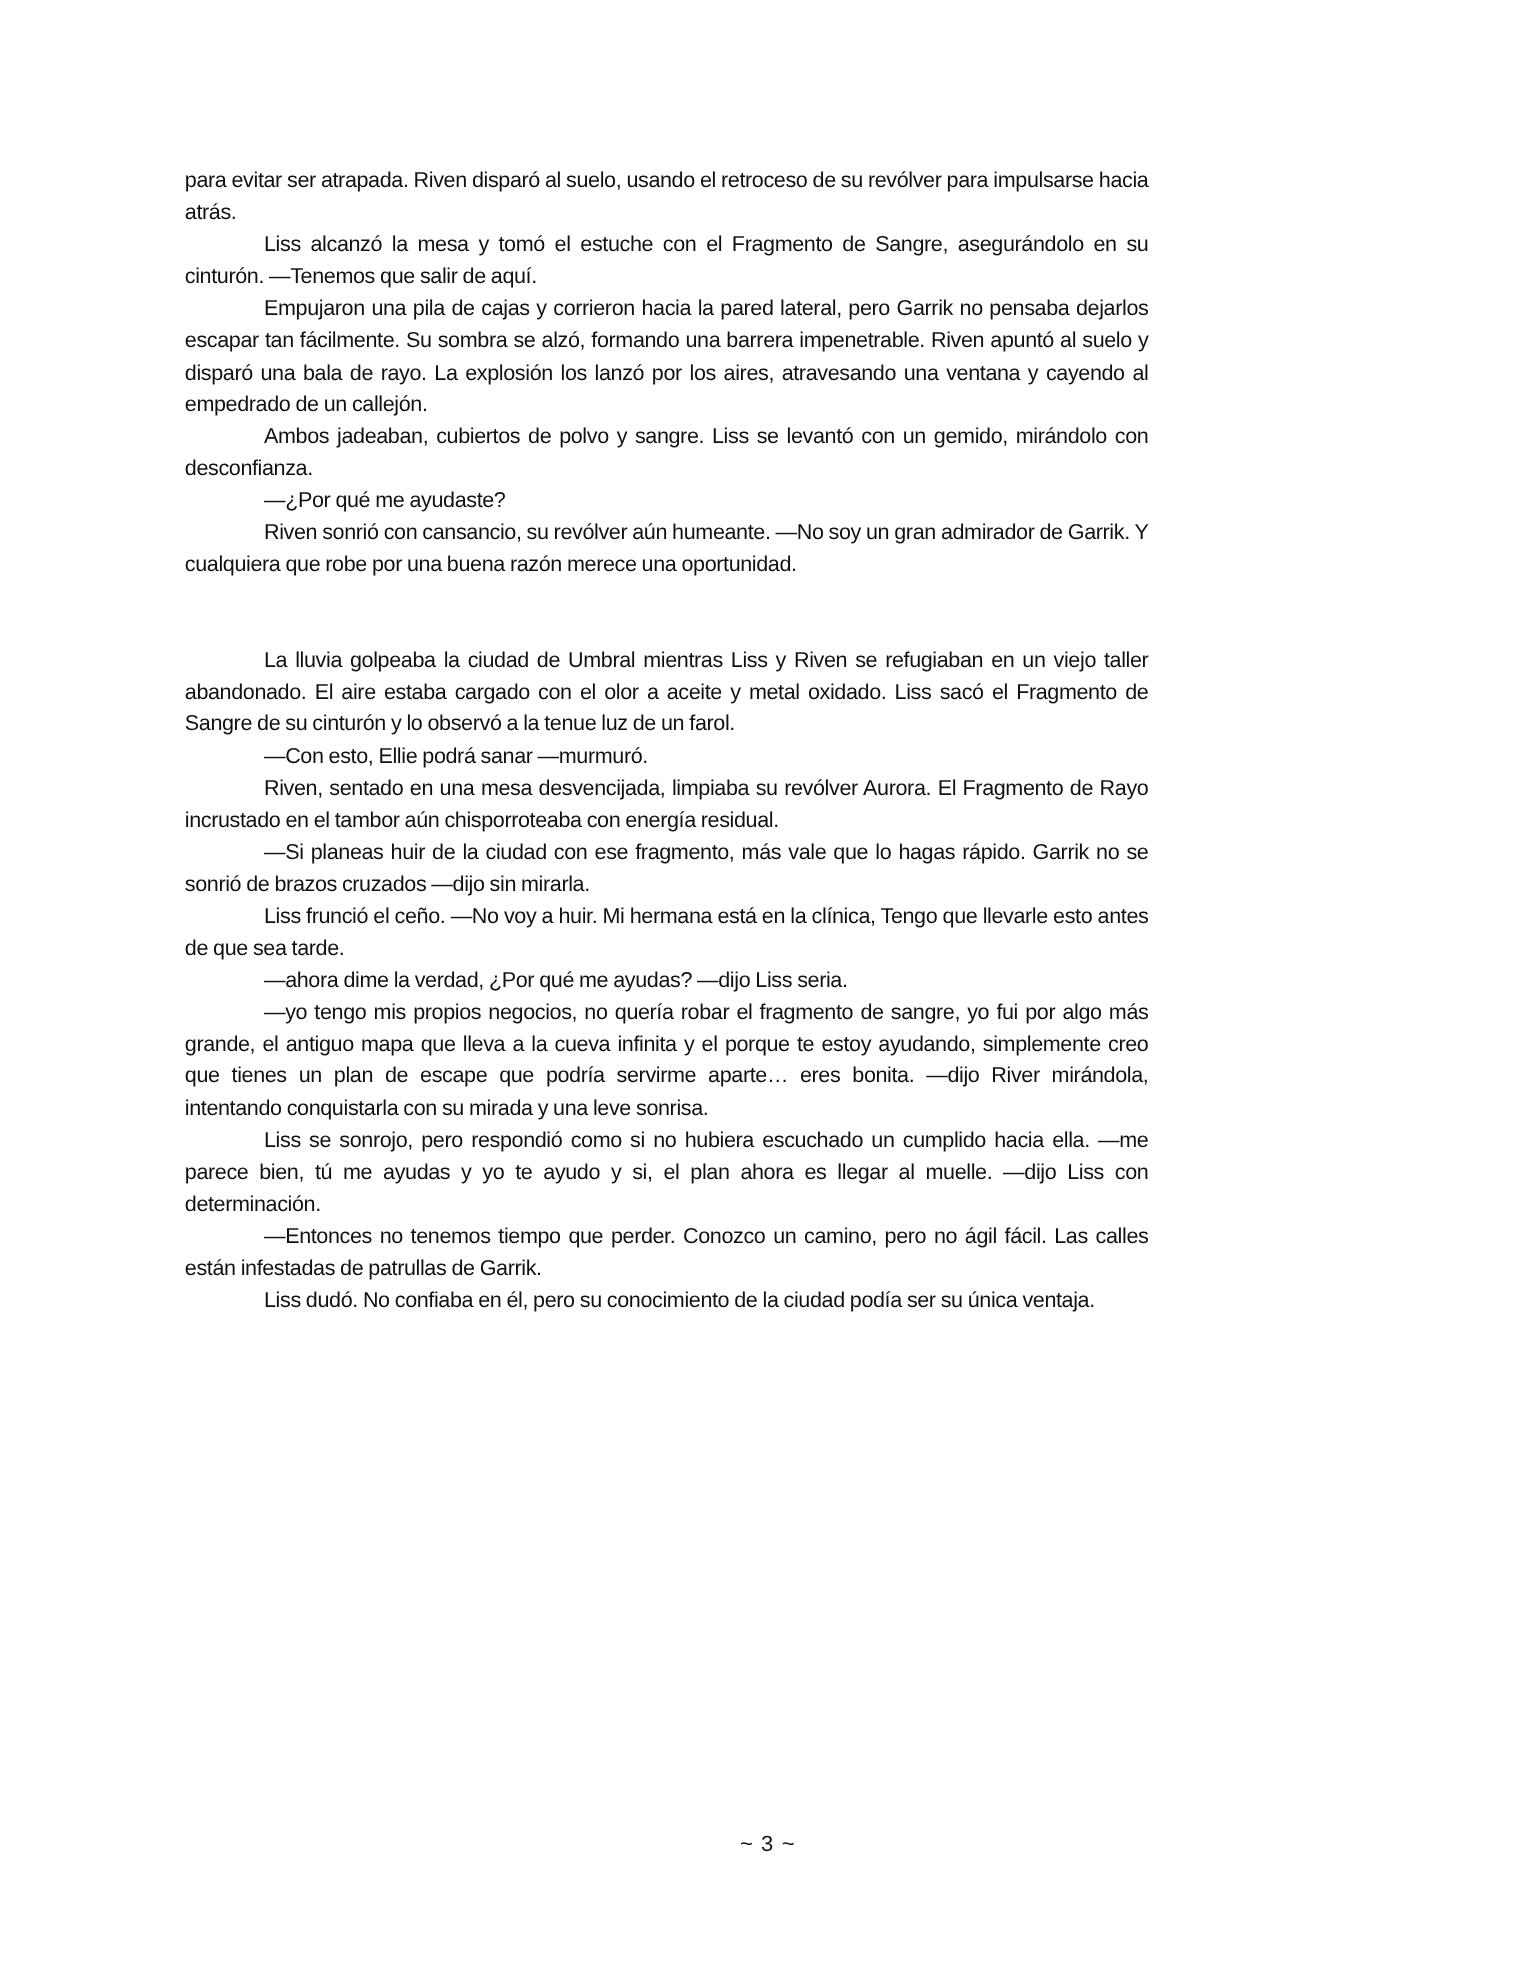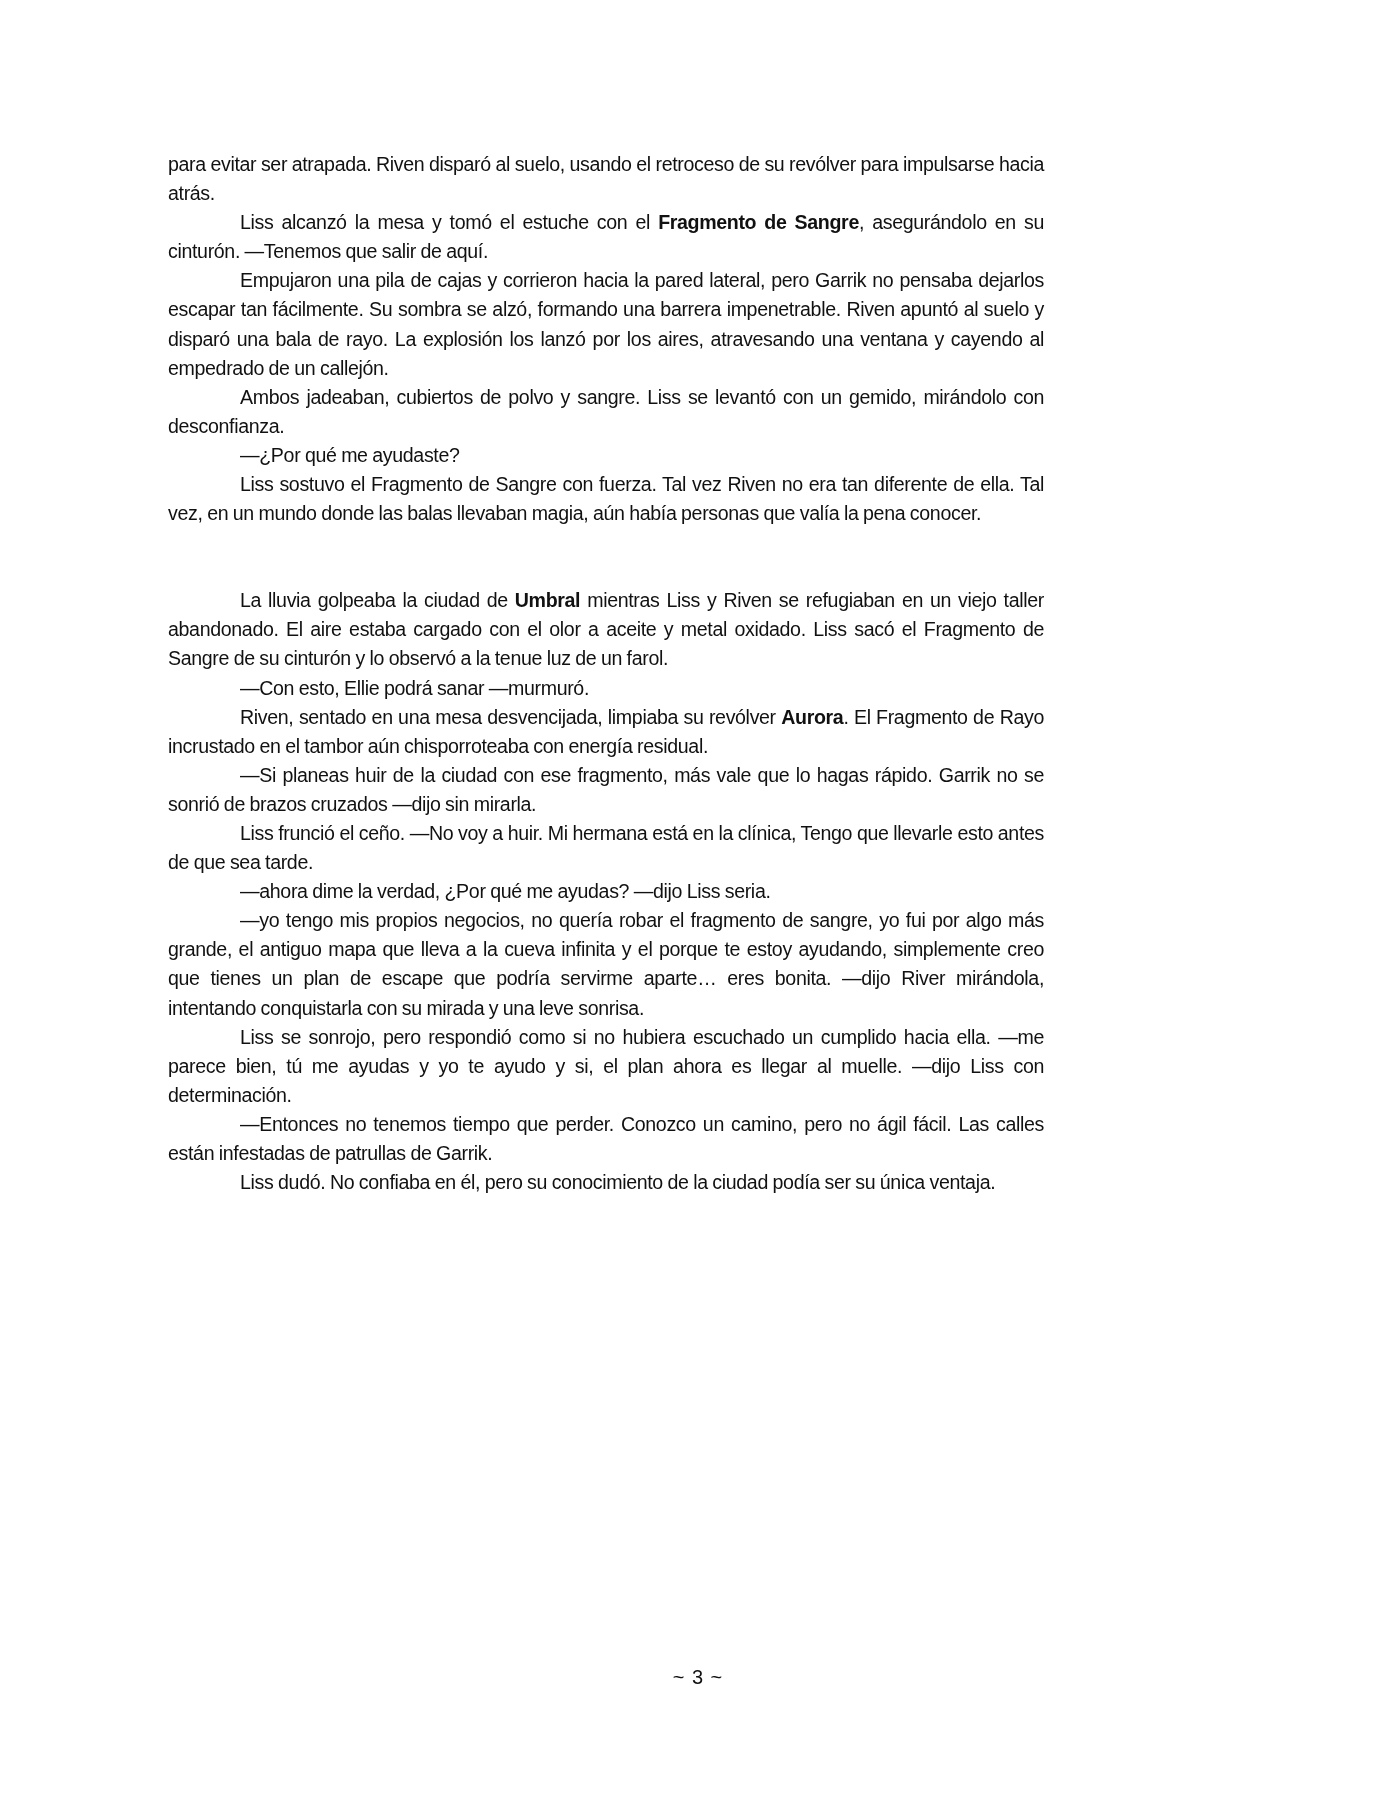--- a/index.html
+++ b/index.html
@@ -28,21 +28,21 @@
       text-align: justify;
       text-indent: 72px;
       letter-spacing: -0.35px;
       word-spacing: -0.5px;
       hyphens: none;
     }
     .para.noindent {
       text-indent: 0;
     }
     .para b {
-      font-weight: bold;
+      font-weight: normal;
     }
     .section-gap {
       height: 58px;
     }
     .page-number {
       position: absolute;
       left: 0;
       width: 1396px;
       top: 1663px;
       text-align: center;
@@ -55,21 +55,21 @@
 </head>
 <body>
 
 <div class="page">
   <div id="section-1">
       <p class="para noindent"><span>para evitar ser atrapada. Riven disparó al suelo, usando el retroceso de su revólver para impulsarse hacia atrás.</span></p>
       <p class="para"><span>Liss alcanzó la mesa y tomó el estuche con el </span><b>Fragmento de Sangre</b><span>, asegurándolo en su cinturón. —Tenemos que salir de aquí.</span></p>
       <p class="para"><span>Empujaron una pila de cajas y corrieron hacia la pared lateral, pero Garrik no pensaba dejarlos escapar tan fácilmente. Su sombra se alzó, formando una barrera impenetrable. Riven apuntó al suelo y disparó una bala de rayo. La explosión los lanzó por los aires, atravesando una ventana y cayendo al empedrado de un callejón.</span></p>
       <p class="para"><span>Ambos jadeaban, cubiertos de polvo y sangre. Liss se levantó con un gemido, mirándolo con desconfianza.</span></p>
       <p class="para"><span>—¿Por qué me ayudaste?</span></p>
-      <p class="para"><span>Liss sostuvo el Fragmento de Sangre con fuerza. Tal vez Riven no era tan diferente de ella. Tal vez, en un mundo donde las balas llevaban magia, aún había personas que valía la pena conocer.</span></p>
+      <p class="para"><span>Riven sonrió con cansancio, su revólver aún humeante. —No soy un gran admirador de Garrik. Y cualquiera que robe por una buena razón merece una oportunidad.</span></p>
     </div>
   <div class="section-gap"></div>
   <div id="section-2">
       <p class="para"><span>La lluvia golpeaba la ciudad de </span><b>Umbral</b><span> mientras Liss y Riven se refugiaban en un viejo taller abandonado. El aire estaba cargado con el olor a aceite y metal oxidado. Liss sacó el Fragmento de Sangre de su cinturón y lo observó a la tenue luz de un farol.</span></p>
       <p class="para"><span>—Con esto, Ellie podrá sanar —murmuró.</span></p>
       <p class="para"><span>Riven, sentado en una mesa desvencijada, limpiaba su revólver </span><b>Aurora</b><span>. El Fragmento de Rayo incrustado en el tambor aún chisporroteaba con energía residual.</span></p>
       <p class="para"><span>—Si planeas huir de la ciudad con ese fragmento, más vale que lo hagas rápido. Garrik no se sonrió de brazos cruzados —dijo sin mirarla.</span></p>
       <p class="para"><span>Liss frunció el ceño. —No voy a huir. Mi hermana está en la clínica, Tengo que llevarle esto antes de que sea tarde.</span></p>
       <p class="para"><span>—ahora dime la verdad, ¿Por qué me ayudas? —dijo Liss seria.</span></p>
       <p class="para"><span>—yo tengo mis propios negocios, no quería robar el fragmento de sangre, yo fui por algo más grande, el antiguo mapa que lleva a la cueva infinita y el porque te estoy ayudando, simplemente creo que tienes un plan de escape que podría servirme aparte… eres bonita. —dijo River mirándola, intentando conquistarla con su mirada y una leve sonrisa.</span></p>

